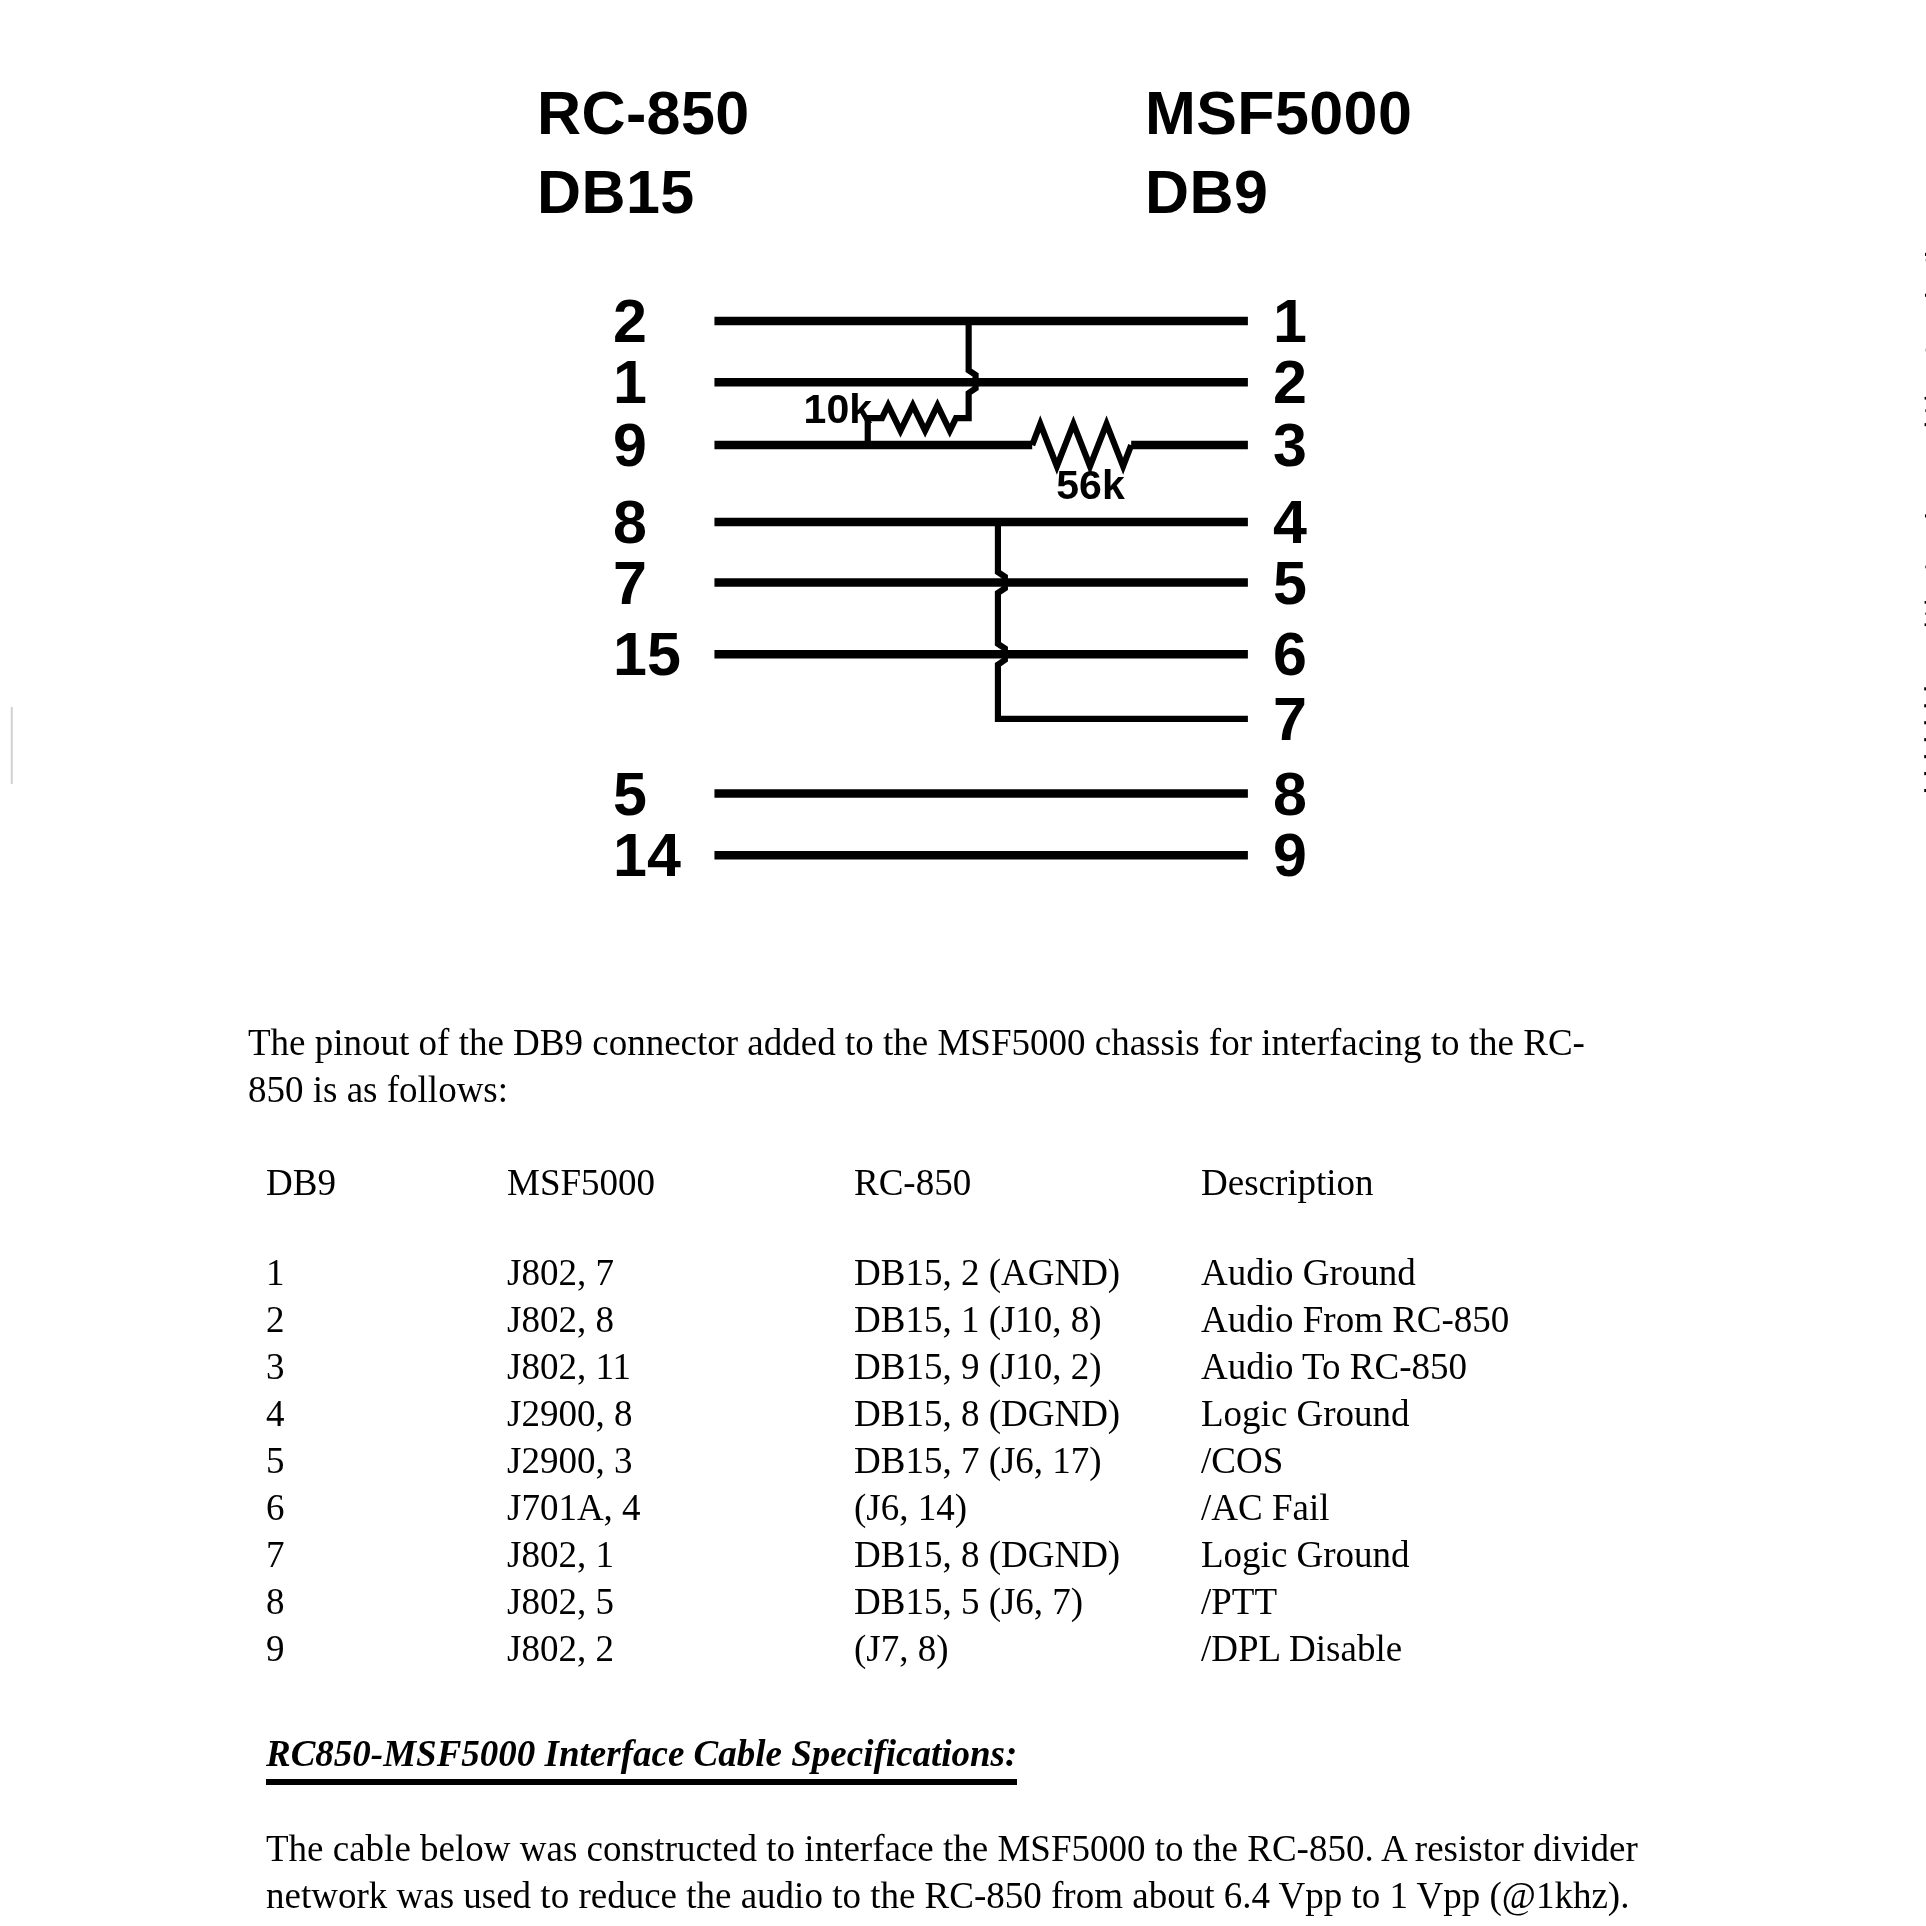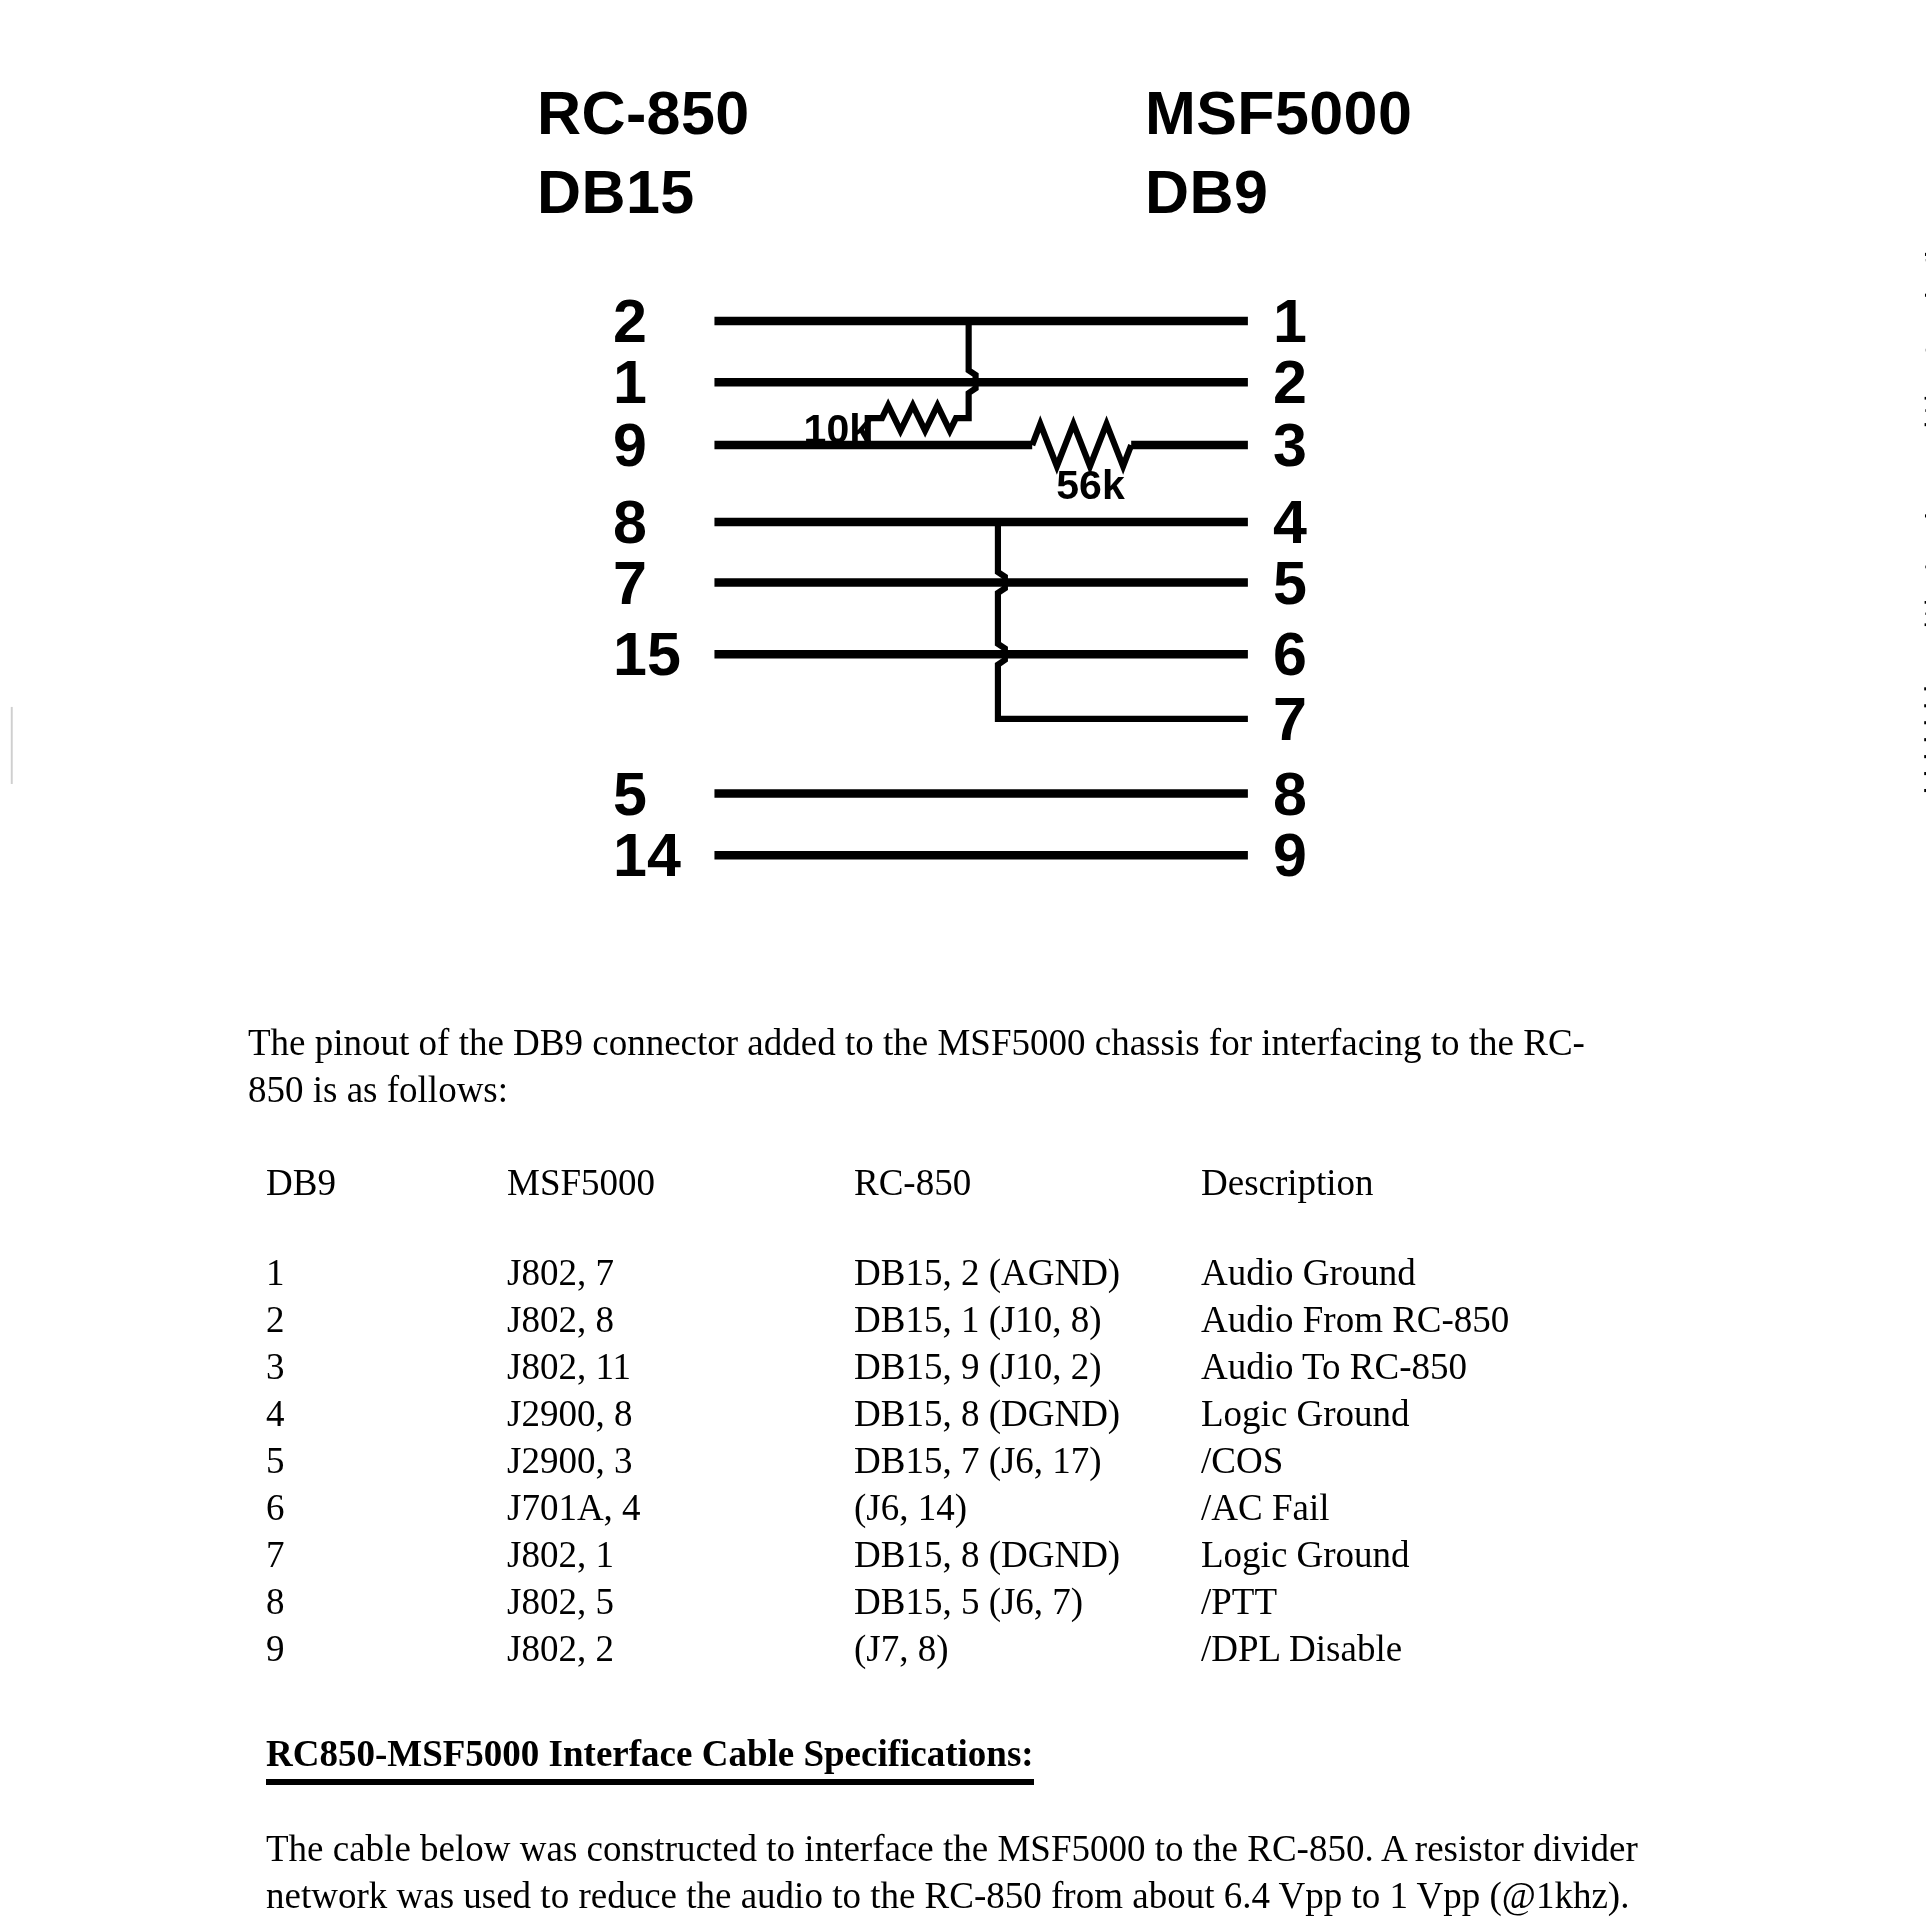--- a/index.html
+++ b/index.html
@@ -155,21 +155,21 @@
   <div class="abs pin" style="left:1273px; top:290px;">1</div>
   <div class="abs pin" style="left:1273px; top:351px;">2</div>
   <div class="abs pin" style="left:1273px; top:414px;">3</div>
   <div class="abs pin" style="left:1273px; top:491px;">4</div>
   <div class="abs pin" style="left:1273px; top:552px;">5</div>
   <div class="abs pin" style="left:1273px; top:623px;">6</div>
   <div class="abs pin" style="left:1273px; top:688px;">7</div>
   <div class="abs pin" style="left:1273px; top:763px;">8</div>
   <div class="abs pin" style="left:1273px; top:824px;">9</div>
 
-  <div class="abs res-label" style="left:767px; top:405px; width:105px; text-align:right;">10k</div>
+  <div class="abs res-label" style="left:767px; top:385px; width:105px; text-align:right;">10k</div>
   <div class="abs res-label" style="left:1047px; top:461px; width:87px; text-align:center;">56k</div>
 
   <div class="abs serif para" style="left:248px; top:1019px; width:1371px;">The pinout of the DB9 connector added to the MSF5000 chassis for interfacing to the RC-850 is as follows:</div>
 
   <div class="abs pintable" style="left:266px; top:1159px;">
     <div class="t-row serif">
       <div class="t-cell">DB9</div>
       <div class="t-cell">MSF5000</div>
       <div class="t-cell">RC-850</div>
       <div class="t-cell">Description</div>
@@ -225,20 +225,20 @@
       <div class="t-cell">/PTT</div>
     </div>
     <div class="t-row serif">
       <div class="t-cell">9</div>
       <div class="t-cell">J802, 2</div>
       <div class="t-cell">(J7, 8)</div>
       <div class="t-cell">/DPL Disable</div>
     </div>
   </div>
 
-  <div class="abs" style="left:266px; top:1733px;">
+  <div class="abs" style="left:266px; top:1733px;font-style:italic;">
     <span class="heading">RC850-MSF5000 Interface Cable Specifications:</span>
   </div>
 
   <div class="abs serif para" style="left:266px; top:1825px; width:1448px;">The cable below was constructed to interface the MSF5000 to the RC-850. A resistor divider network was used to reduce the audio to the RC-850 from about 6.4 Vpp to 1 Vpp (@1khz).</div>
 
 </div>
 
 
 </body></html>

